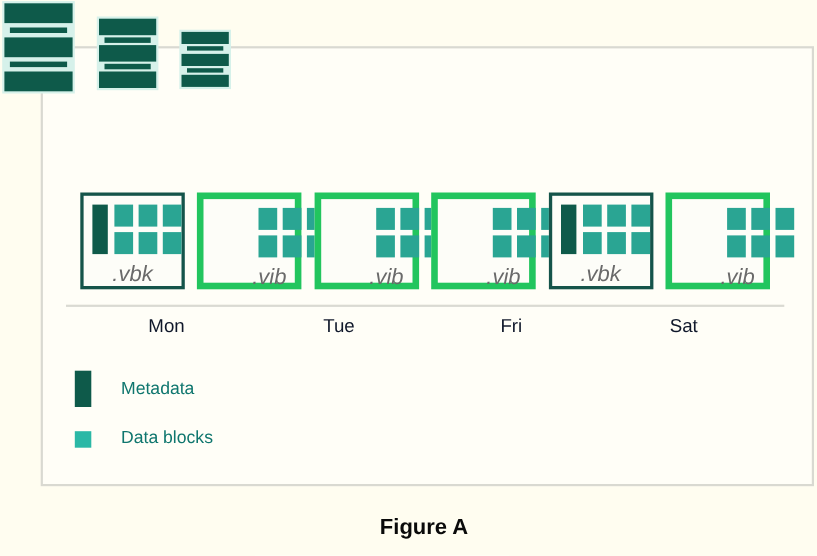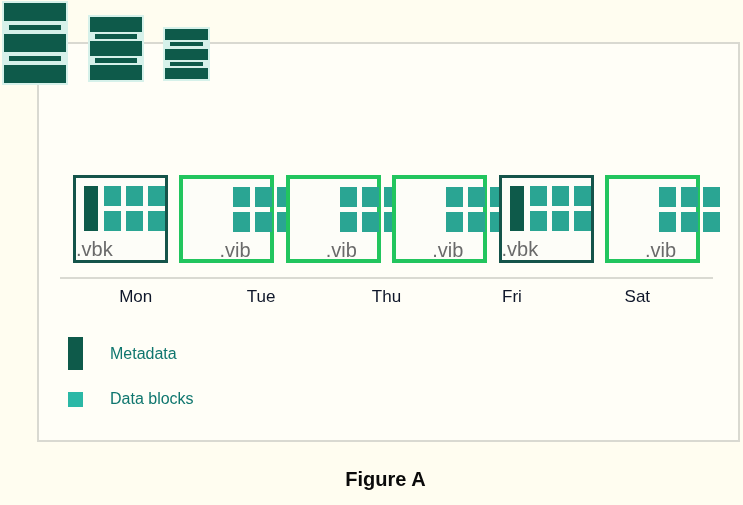--- a/index.html
+++ b/index.html
@@ -50,39 +50,40 @@
     display: flex;
     justify-content: space-between;
   }
   .file-box {
     width: 95px; height: 88px;
     background: #FDFDF8;
     display: flex;
     flex-direction: column;
   }
   .file-box.vbk { border: 3px solid #15544A; }
-  .file-box.vib { border: 4px solid #22c55e; padding-left: 36px; }
+  .file-box.vib { border: 6px solid #22c55e; padding-left: 36px; }
   .box-content {
     display: flex;
     gap: 6px;
     padding: 8px 0 0 8px;
   }
   .meta-bar { width: 16px; height: 45px; background: #0E5A4A; }
   .block-grid {
     display: grid;
     grid-template-columns: repeat(3, 17px);
     grid-auto-rows: 20px;
     gap: 5px;
   }
   .block { background: #2AA593; }
   .file-label {
-    text-align: left;
+    text-align: center;
     margin-top: 7px;
     font-size: 20px;
     color: #6A6A6A;
+    font-style: italic;
   }
 
   
   .separator {
     position: absolute;
     left: 60px; top: 277px;
     width: 653px; height: 2px;
     background: #DADAD2;
   }
   .days-row {
@@ -238,21 +239,20 @@
     </div>
     <div class="file-label">.vib</div>
   </div>
 </div>
 
   <div class="separator"></div>
 
   <div class="days-row" id="days-row">
       <div class="day-label">Mon</div>
       <div class="day-label">Tue</div>
-      <div class="day-label">Thu</div>
       <div class="day-label">Fri</div>
       <div class="day-label">Sat</div>
     </div>
 
   <div class="legend">
     <div class="legend-row">
       <div class="swatch-col">
         <div class="metadata-swatch"></div>
       </div>
       <div class="legend-label">Metadata</div>

